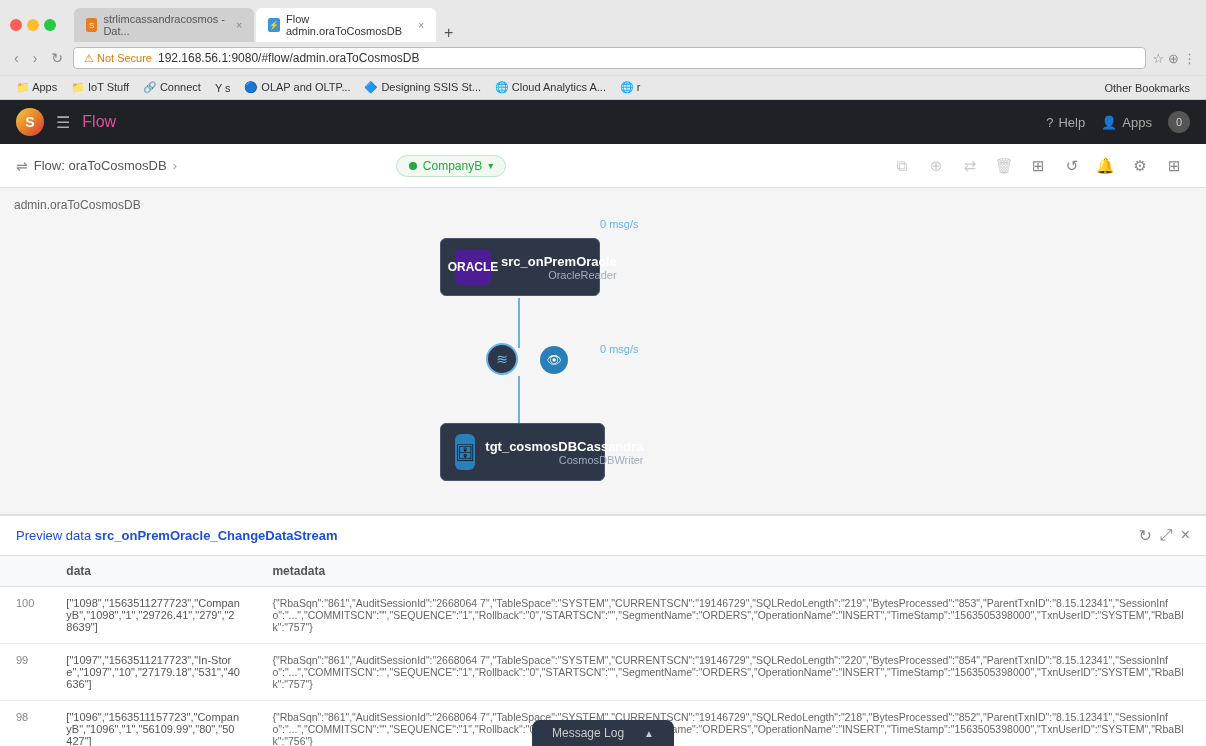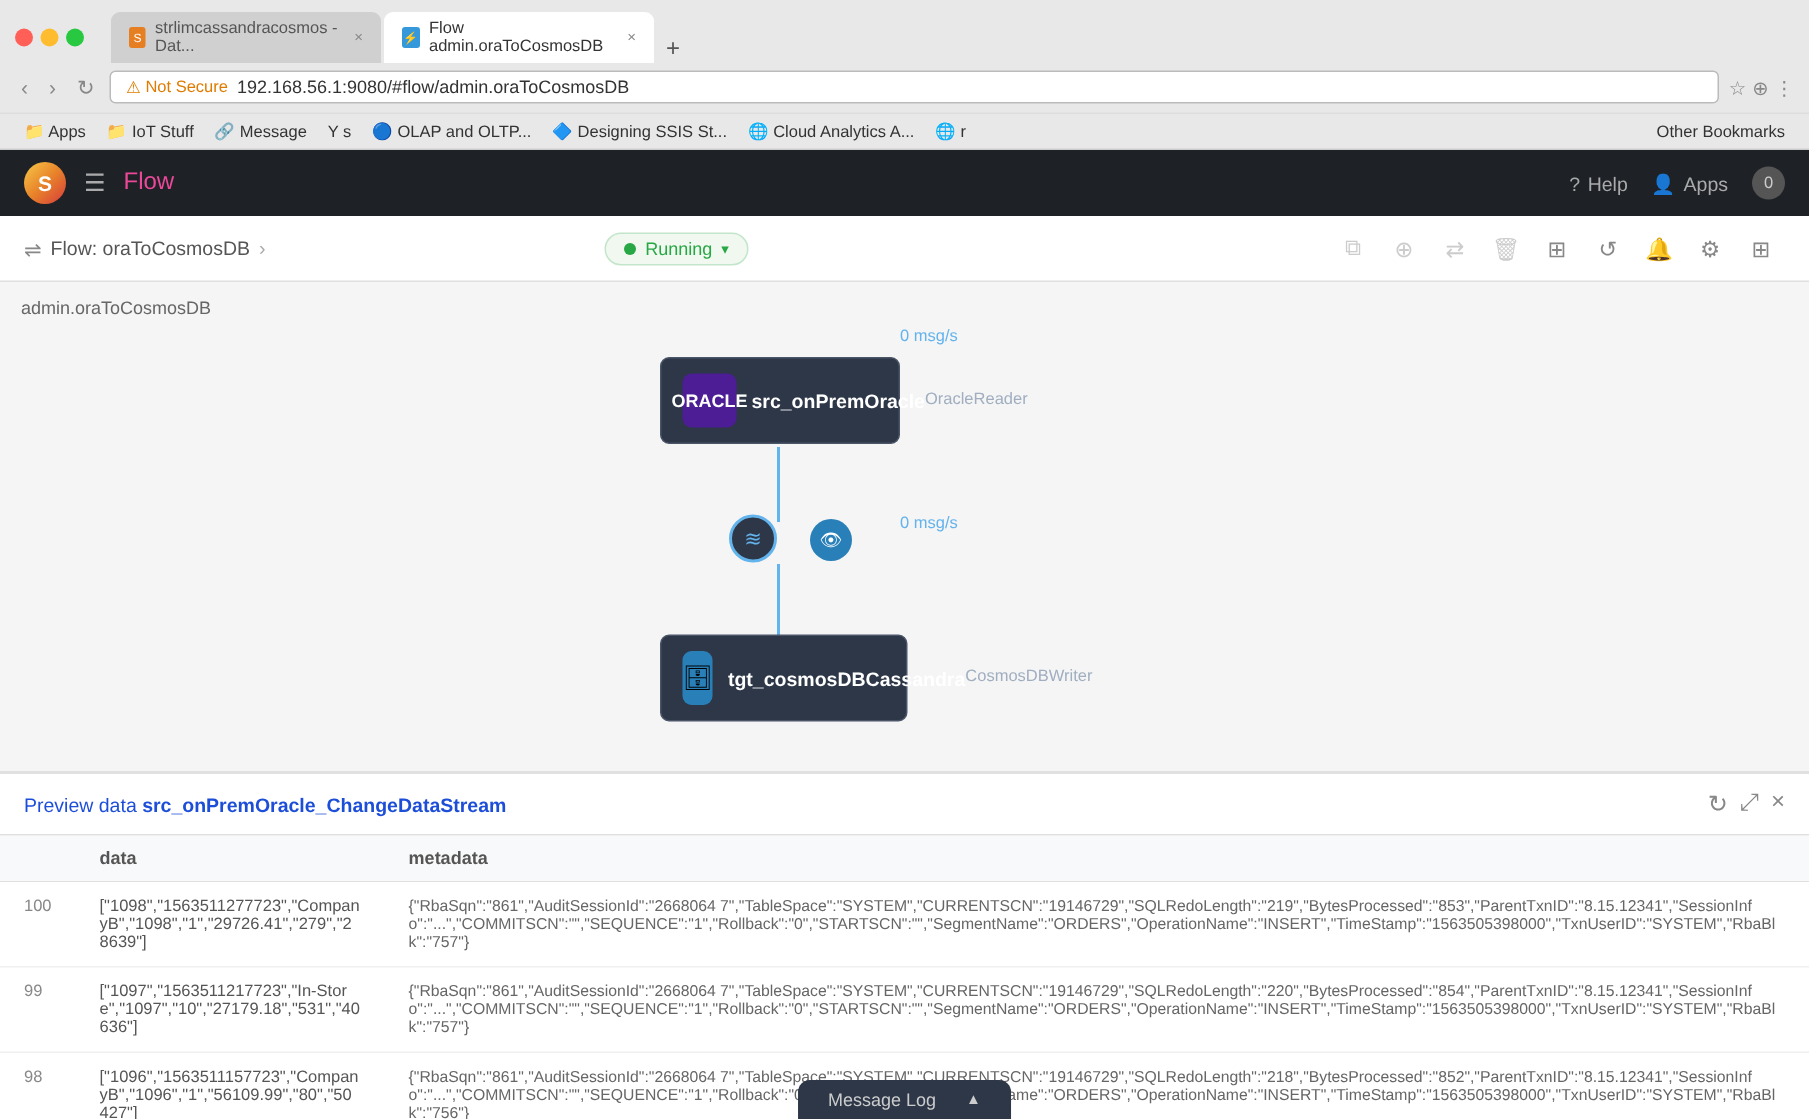--- a/index.html
+++ b/index.html
@@ -50,21 +50,21 @@
     .toolbar-icon-btn { width: 32px; height: 32px; display: flex; align-items: center; justify-content: center; color: #888; cursor: pointer; border-radius: 4px; font-size: 15px; }
     .toolbar-icon-btn.disabled { color: #ccc; cursor: not-allowed; }
     .canvas-label { position: absolute; top: 10px; left: 14px; color: #666; font-size: 12px; }
     .flow-canvas { position: relative; width: 100%; height: 100%; text-align: right; }
 
     
     .flow-node { position: absolute; background: #2d3748; border-radius: 6px; padding: 10px 14px; display: flex; align-items: center; gap: 10px; cursor: pointer; border: 1px solid #4a5568; }
     .node-icon { width: 36px; height: 36px; border-radius: 6px; display: flex; align-items: center; justify-content: center; font-size: 18px; }
     .node-icon-oracle { background: #4c1d95; }
     .node-icon-cosmos { background: #2980b9; }
-    .node-info { display: flex; }
+    .node-info { display: flex; flex-direction: column; }
     .node-name { color: #fff; font-size: 13px; font-weight: 600; }
     .node-type { color: #a0aec0; font-size: 11px; }
     .msg-rate { position: absolute; font-size: 11px; color: #63b3ed; }
     .connector-node { position: absolute; width: 32px; height: 32px; border-radius: 50%; background: #2d3748; border: 2px solid #63b3ed; display: flex; align-items: center; justify-content: center; cursor: pointer; left: 50%; transform: translateX(-50%); z-index: 10; }
     .connector-eye { position: absolute; width: 28px; height: 28px; border-radius: 50%; background: #2980b9; display: flex; align-items: center; justify-content: center; cursor: pointer; z-index: 10; }
 
     
     .preview-panel { background: #fff; border-top: 2px solid #e0e0e0; height: 280px; display: flex; flex-direction: column; }
     .preview-header { display: flex; align-items: center; justify-content: space-between; padding: 10px 16px; border-bottom: 1px solid #e0e0e0; }
     .preview-title { font-size: 13px; color: #1d4ed8; }
@@ -127,21 +127,21 @@
     </div>
     <div class="address-icons">
       <span>☆</span>
       <span>⊕</span>
       <span>⋮</span>
     </div>
   </div>
   <div class="bookmarks-bar">
     <span class="bookmark-item">📁 Apps</span>
     <span class="bookmark-item">📁 IoT Stuff</span>
-    <span class="bookmark-item">🔗 Message</span>
+    <span class="bookmark-item">🔗 Connect</span>
     <span class="bookmark-item">Y s</span>
     <span class="bookmark-item">🔵 OLAP and OLTP...</span>
     <span class="bookmark-item">🔷 Designing SSIS St...</span>
     <span class="bookmark-item">🌐 Cloud Analytics A...</span>
     <span class="bookmark-item">🌐 r</span>
     <span style="flex:1"></span>
     <span class="bookmark-item">Other Bookmarks</span>
   </div>
 </div>
 
@@ -168,21 +168,21 @@
   <div class="breadcrumb">
     <span class="breadcrumb-icon">⇌</span>
     <span class="breadcrumb-link">
       <span>Flow: </span>
       <span>oraToCosmosDB</span>
     </span>
     <span class="breadcrumb-sep">›</span>
   </div>
   <div class="status-badge">
     <div class="status-dot"></div>
-    <span class="status-text">Running</span>
+    <span class="status-text">CompanyB</span>
     <span style="color:#28a745;font-size:10px;">▾</span>
   </div>
   <div style="flex:1"></div>
   <div class="toolbar-actions">
     <div class="toolbar-icon-btn disabled" title="Copy">⧉</div>
     <div class="toolbar-icon-btn disabled" title="Duplicate">⊕</div>
     <div class="toolbar-icon-btn disabled" title="Compare">⇄</div>
     <div class="toolbar-icon-btn disabled" title="Delete">🗑</div>
     <div class="toolbar-icon-btn" title="Deploy">⊞</div>
     <div class="toolbar-icon-btn" title="Undo">↺</div>

